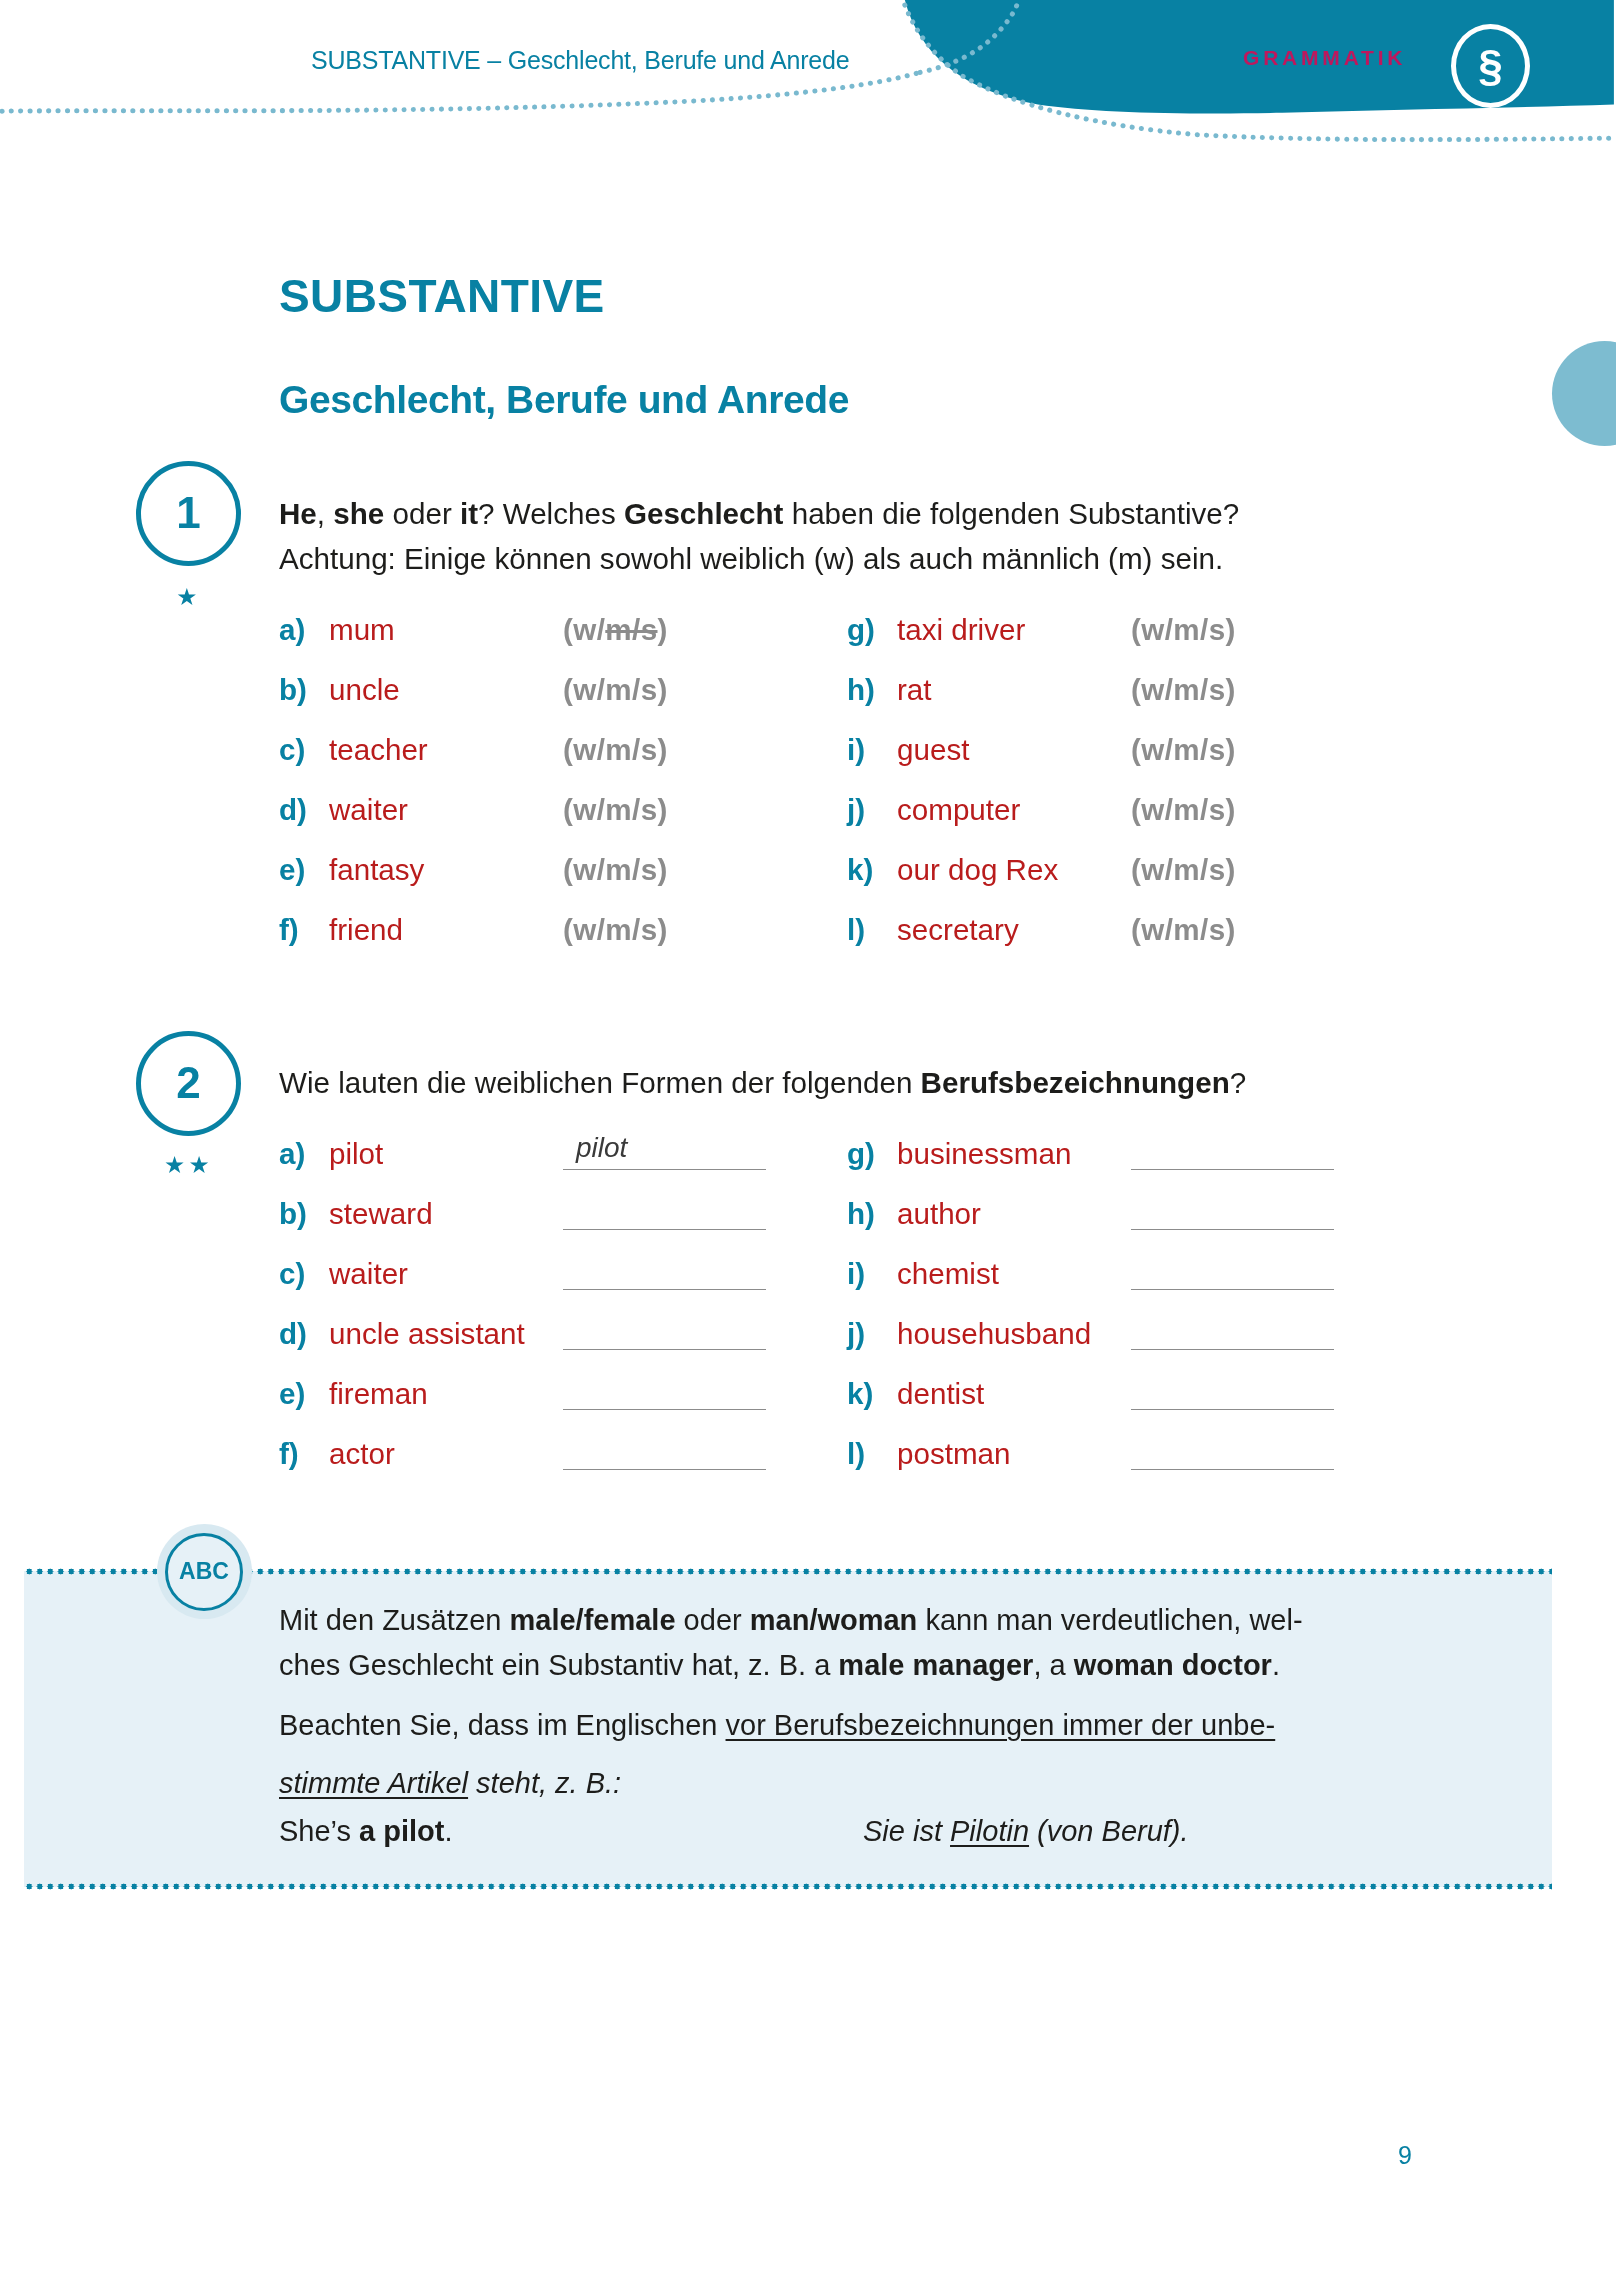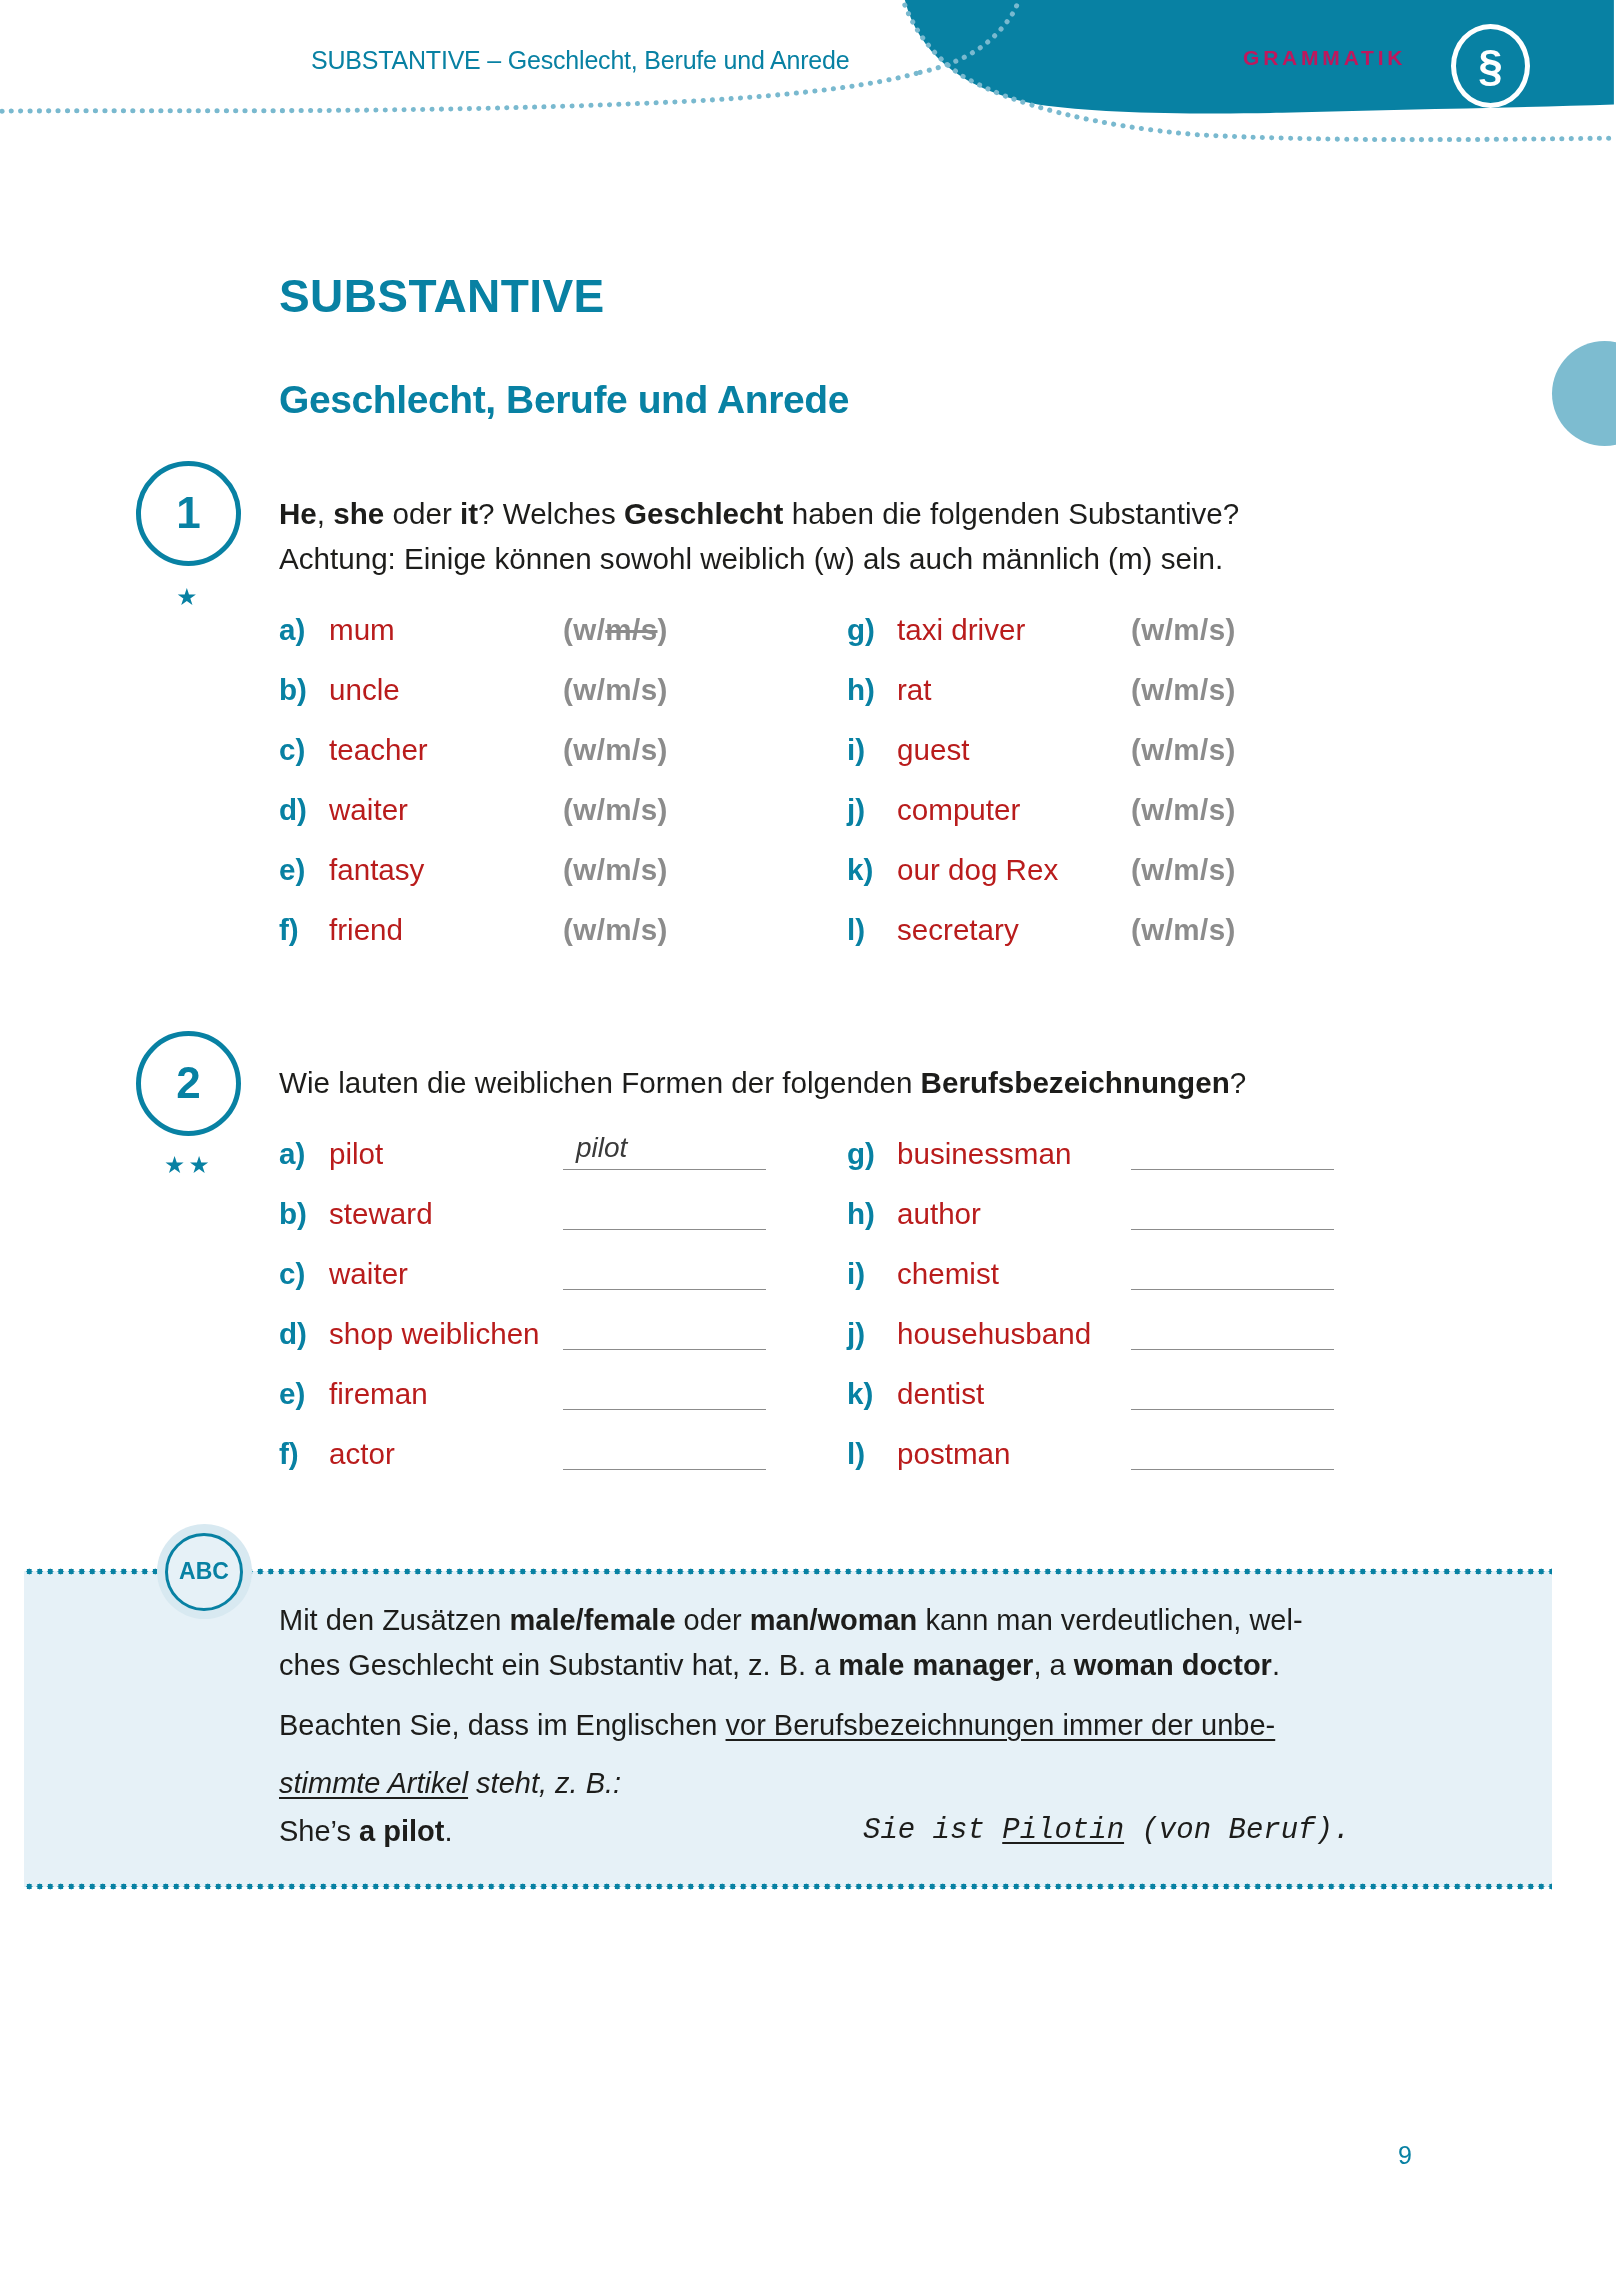--- a/index.html
+++ b/index.html
@@ -189,21 +189,21 @@
   <span class="word">steward</span>
   <span class="blank"></span>
 </div>
 <div class="row" style="left:279px;top:1257px;">
   <span class="ltr">c)</span>
   <span class="word">waiter</span>
   <span class="blank"></span>
 </div>
 <div class="row" style="left:279px;top:1317px;">
   <span class="ltr">d)</span>
-  <span class="word">shop weiblichen</span>
+  <span class="word">uncle assistant</span>
   <span class="blank"></span>
 </div>
 <div class="row" style="left:279px;top:1377px;">
   <span class="ltr">e)</span>
   <span class="word">fireman</span>
   <span class="blank"></span>
 </div>
 <div class="row" style="left:279px;top:1437px;">
   <span class="ltr">f)</span>
   <span class="word">actor</span>
@@ -247,16 +247,16 @@
 <div class="abc-halo"></div>
 <div class="abc-badge">ABC</div>
 
 <div class="info-p" style="top:1597px;"><span>Mit den Zusätzen </span><b>male</b><b>/</b><b>female</b><span> oder </span><b>man</b><b>/</b><b>woman</b><span> kann man verdeutlichen, wel-</span></div>
 <div class="info-p" style="top:1642px;"><span>ches Geschlecht ein Substantiv hat, z. B. a </span><b>male manager</b><span>, a </span><b>woman doctor</b><span>.</span></div>
 
 <div class="info-p" style="top:1702px;"><span>Beachten Sie, dass im Englischen </span><u>vor Berufsbezeichnungen immer der unbe-</u></div>
 <div class="info-p" style="top:1760px;font-style:italic;"><u>stimmte Artikel</u><span> steht, z. B.:</span></div>
 
 <div class="info-p" style="top:1808px;"><span>She’s </span><b>a pilot</b><span>.</span></div>
-<div class="info-p" style="top:1808px;left:863px;font-family:Liberation Mono, monospace;"><i>Sie ist </i><i><u>Pilotin</u></i><i> (von Beruf).</i></div>
+<div class="info-p" style="top:1808px;left:863px;"><i>Sie ist </i><i><u>Pilotin</u></i><i> (von Beruf).</i></div>
 
 <div class="page-num">9</div>
 
 
 </body></html>

